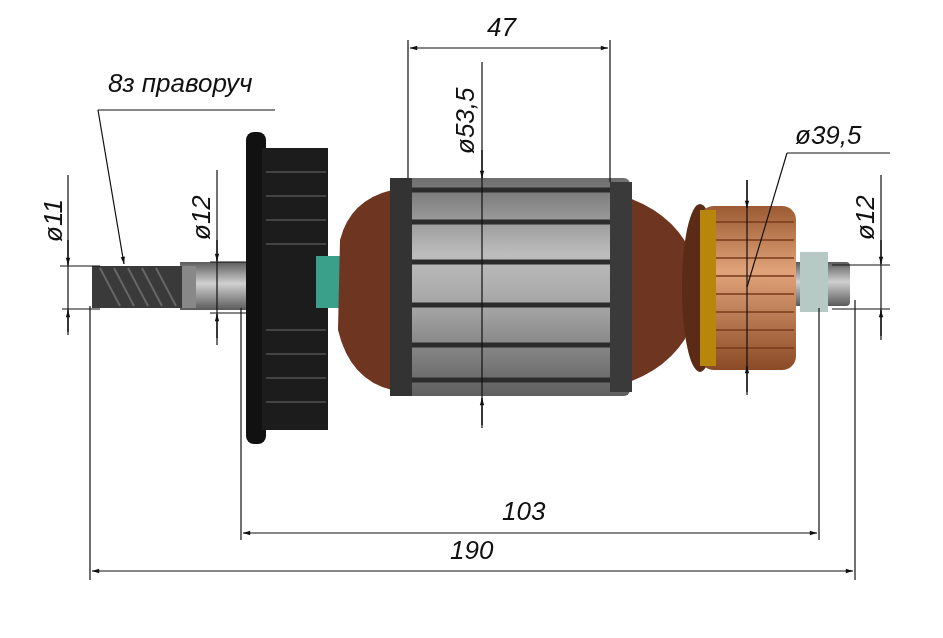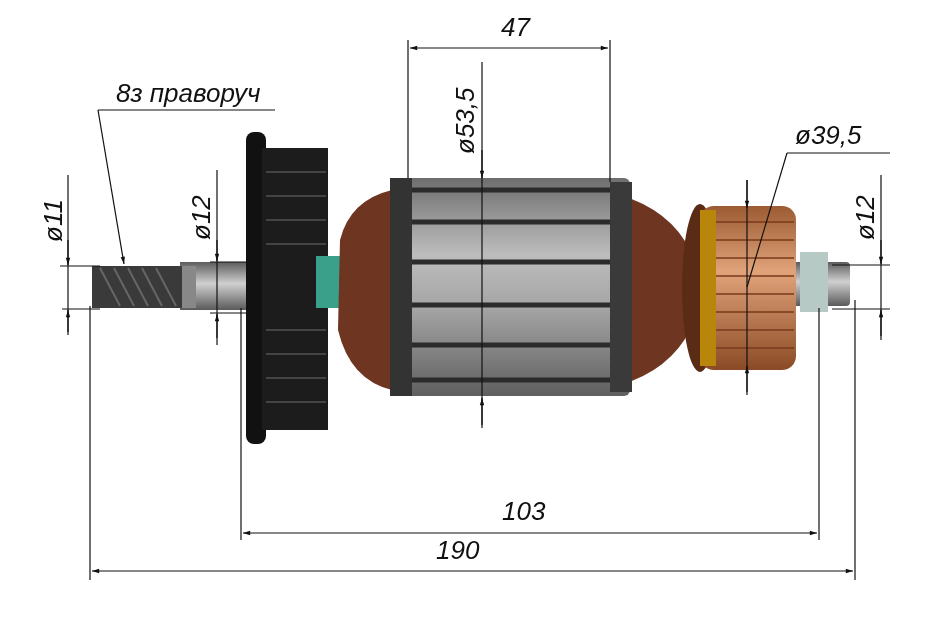--- a/index.html
+++ b/index.html
@@ -136,21 +136,21 @@
     <line x1="241" y1="308" x2="241" y2="540"></line>
     <line x1="819" y1="308" x2="819" y2="540"></line>
     <line x1="243" y1="533" x2="817" y2="533" marker-start="url(#arr)" marker-end="url(#arr)"></line>
 
     <line x1="90" y1="306" x2="90" y2="580"></line>
     <line x1="855" y1="300" x2="855" y2="580"></line>
     <line x1="92" y1="571" x2="853" y2="571" marker-start="url(#arr)" marker-end="url(#arr)"></line>
   </g>
 </svg>
 
-<div class="dim-label" style="left:108px;top:80px;margin-left:8px;">8з праворуч</div>
+<div class="dim-label" style="left:108px;top:70px;">8з праворуч</div>
 <div class="dim-label vert" style="left:40px;top:242px;">ø11</div>
 <div class="dim-label vert" style="left:188px;top:240px;">ø12</div>
-<div class="dim-label" style="left:501px;top:14px;text-align:center;">47</div>
+<div class="dim-label" style="left:487px;top:14px;text-align:center;">47</div>
 <div class="dim-label vert" style="left:452px;top:154px;">ø53,5</div>
 <div class="dim-label" style="left:795px;top:122px;font-style:italic;">ø39,5</div>
 <div class="dim-label vert" style="left:852px;top:240px;">ø12</div>
 <div class="dim-label" style="left:502px;top:498px;">103</div>
-<div class="dim-label" style="left:436px;top:537px;text-align:center;">190</div>
+<div class="dim-label" style="left:450px;top:537px;text-align:center;">190</div>
 
 </body></html>

